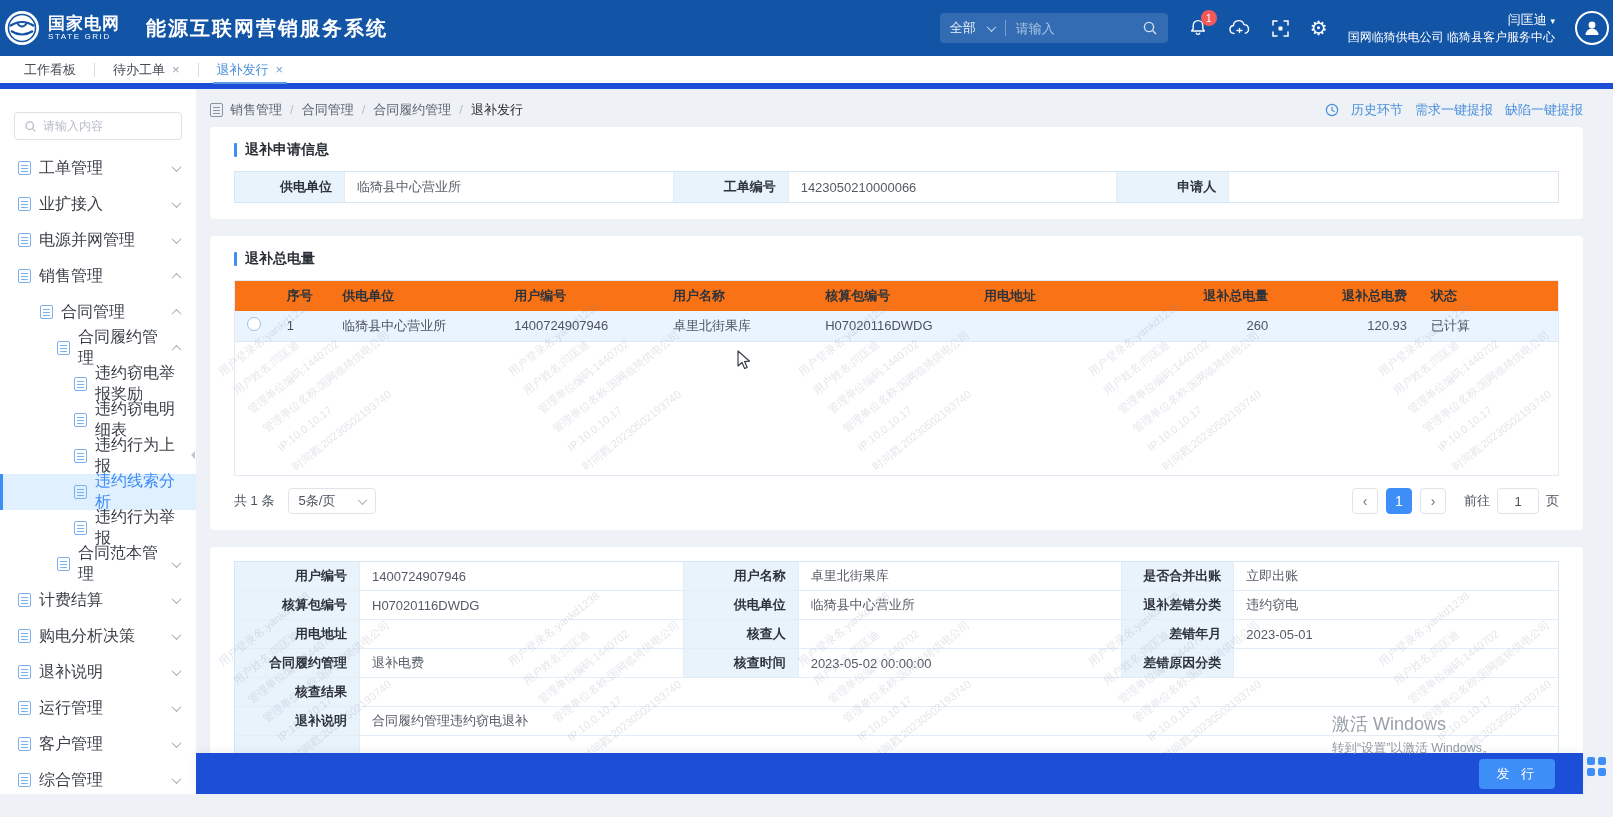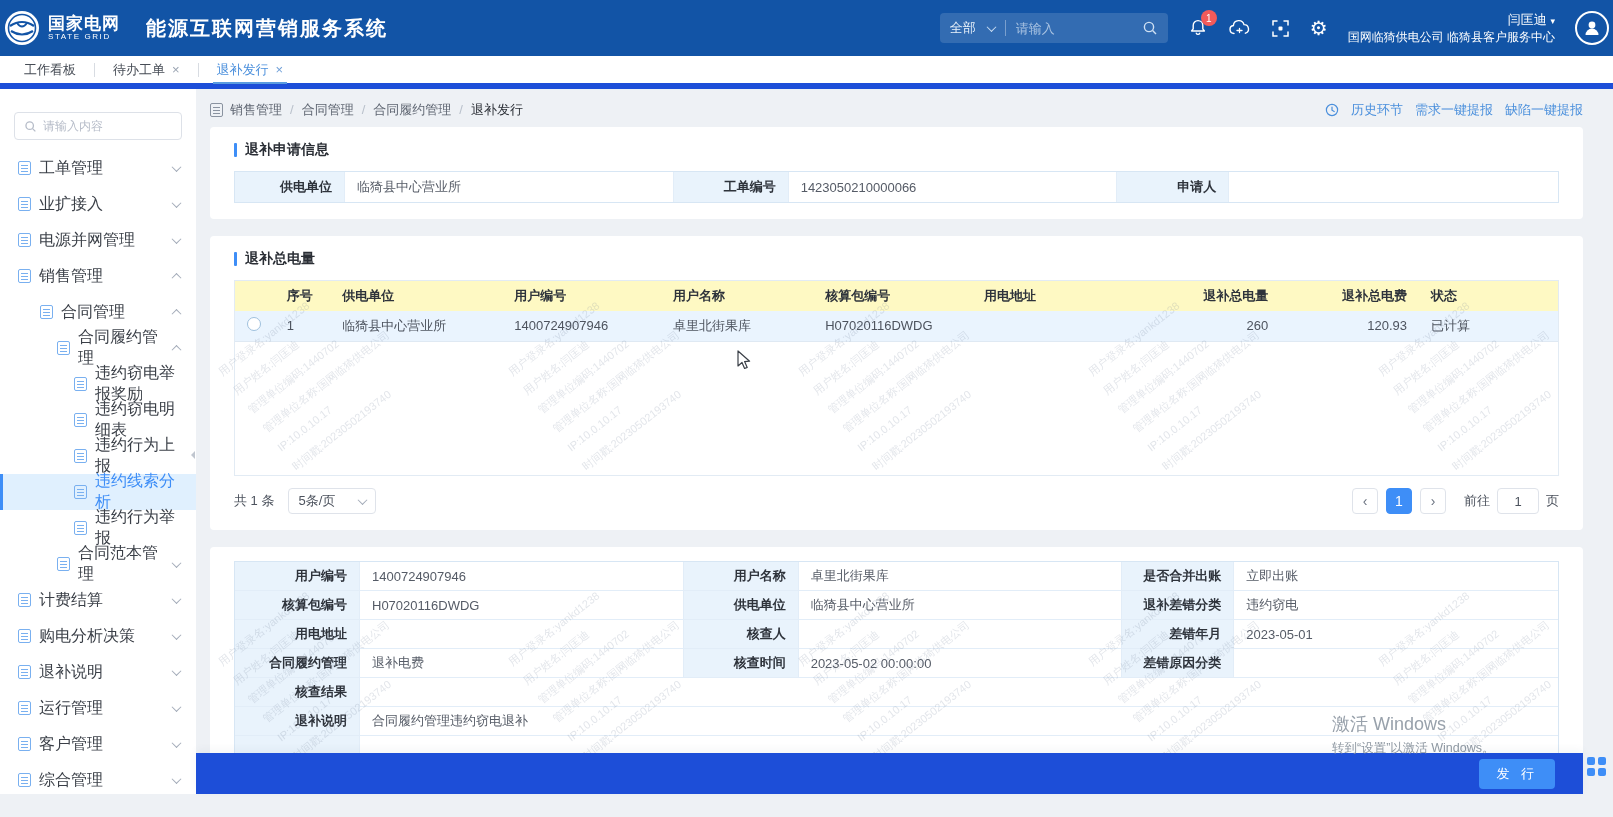--- a/index.html
+++ b/index.html
@@ -74,21 +74,21 @@
   .fg-l { background:#e9f3fc; color:#2e333b; font-weight:bold; justify-content:flex-end; }
   .fg-v { background:#fff; color:#555b66; }
   .apply-grid { grid-template-columns:110px 1fr 115px 1fr 112px 1fr; }
   .apply-grid > div { border-bottom:none; height:30px; }
   .plan-grid { grid-template-columns:125px 1fr 115px 1fr 112px 1fr; }
   .span5 { grid-column:span 5; }
 
   
   .table-box { border:1px solid #e2ebf4; height:196px; overflow:hidden; }
   table.data-table { width:100%; border-collapse:collapse; table-layout:fixed; }
-  .data-table th { background:#fef9c3; font-size:13px; color:#2e333b; font-weight:bold; height:30px; text-align:left; padding:0 12px; white-space:nowrap;margin-top:40px; }
+  .data-table th { background:#f97316; font-size:13px; color:#2e333b; font-weight:bold; height:30px; text-align:left; padding:0 12px; white-space:nowrap;margin-top:40px; }
   .data-table td { background:#eaf4fe; font-size:13px; color:#4d535e; height:30px; padding:0 12px; border-bottom:1px solid #dfe9f3; white-space:nowrap; overflow:hidden; }
   .data-table .num { text-align:right; }
   .radio { width:14px; height:14px; border:1px solid #9fc0dd; border-radius:50%; background:#fff; display:inline-block; cursor:pointer; }
 
   .pg { display:flex; align-items:center; margin-top:12px; font-size:13px; color:#4d535e; }
   .pg-size { width:88px; height:26px; border:1px solid #dfe3ea; border-radius:4px; display:flex; align-items:center; justify-content:space-between; padding:0 9px; margin-left:14px; color:#4d535e; cursor:pointer; }
   .pg-size .chev { border-color:#a3abb8; }
   .pg-right { margin-left:auto; display:flex; align-items:center; gap:8px; }
   .pg-btn { width:26px; height:26px; border:1px solid #dfe3ea; border-radius:4px; background:#fff; display:flex; align-items:center; justify-content:center; color:#6a7280; font-size:14px; cursor:pointer; }
   .pg-btn.active { background:#3e8ef7; border-color:#3e8ef7; color:#fff; }

